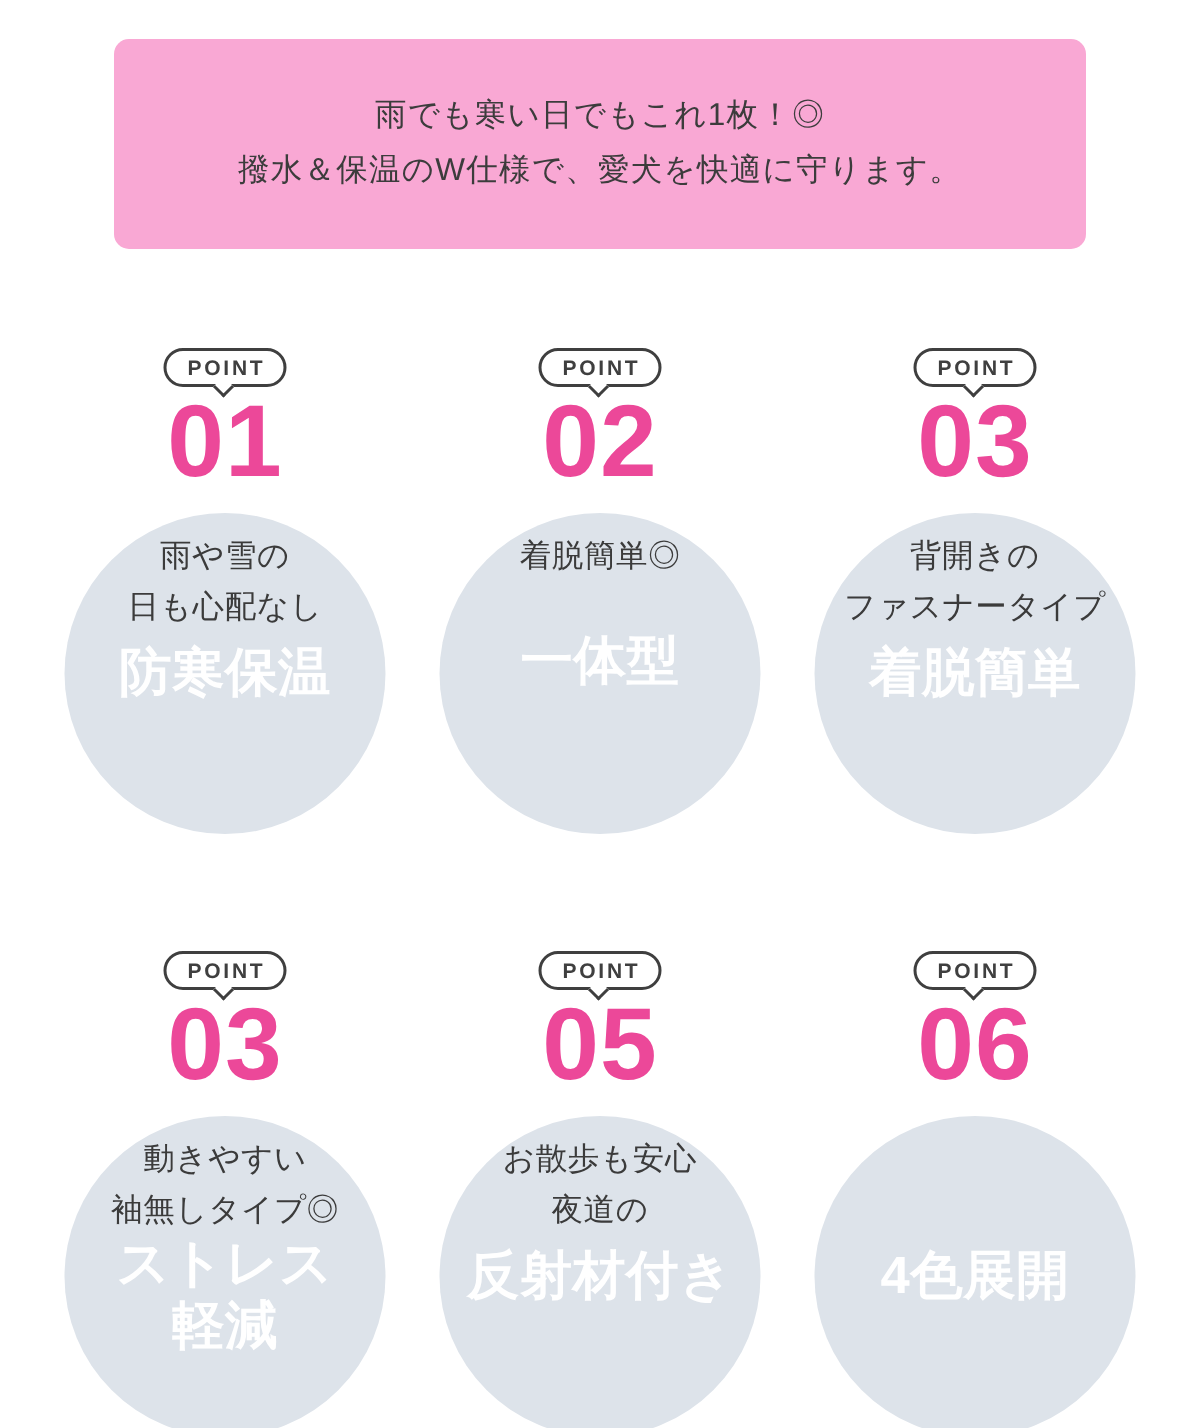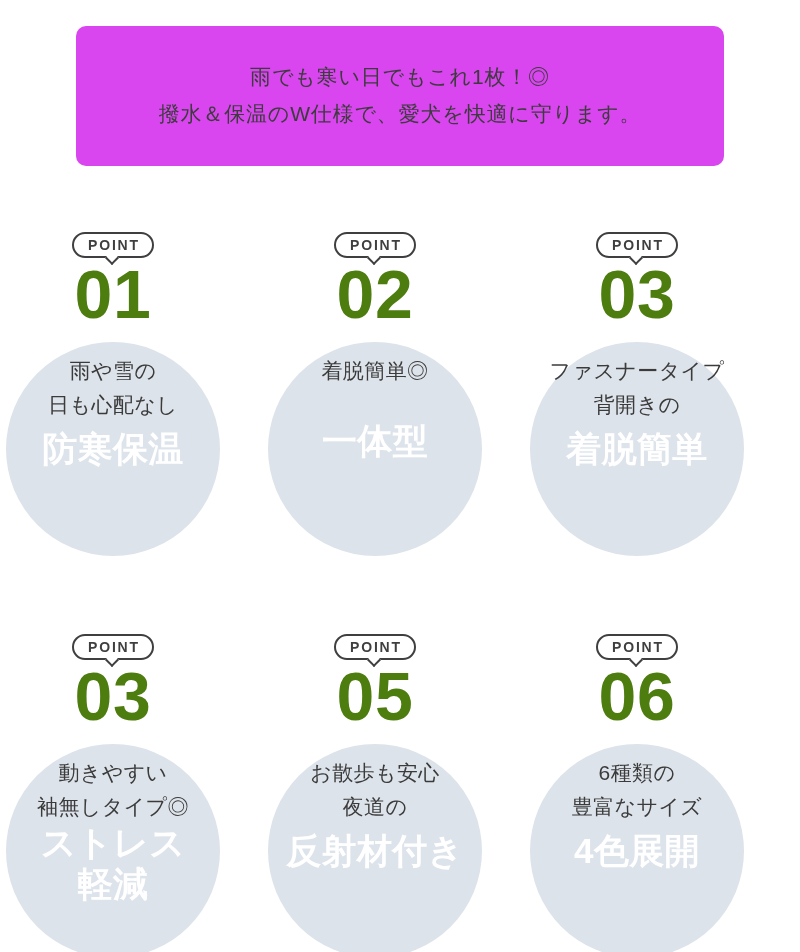--- a/index.html
+++ b/index.html
@@ -16,21 +16,21 @@
     overflow: hidden;
   }
 
   
   .banner {
     position: absolute;
     left: 76px;
     top: 26px;
     width: 648px;
     height: 140px;
-    background: #d946ef;
+    background: #f9a8d4;
     border-radius: 10px;
     display: flex;
     flex-direction: column;
     align-items: center;
     justify-content: center;
   }
   .banner-line {
     font-size: 21px;
     line-height: 1.75;
     letter-spacing: 0.04em;
@@ -44,21 +44,22 @@
     position: absolute;
     left: 0;
     top: 232px;
     width: 800px;
     display: flex;
     flex-direction: column;
     row-gap: 122px;
   }
   .row {
     display: flex;
-    column-gap: 36px;
+    justify-content: center;
+    column-gap: 24px;
   }
   .point {
     position: relative;
     width: 226px;
     height: 280px;
   }
 
   
   .circle {
     position: absolute;
@@ -114,21 +115,21 @@
   .num {
     position: absolute;
     left: 0;
     top: 28px;
     width: 100%;
     text-align: center;
     font-size: 68px;
     font-weight: bold;
     line-height: 1;
     letter-spacing: 0.01em;
-    color: #4d7c0f;
+    color: #ec4899;
     z-index: 3;
   }
 
   
   .caption {
     position: absolute;
     left: 0;
     top: 122px;
     width: 100%;
     text-align: center;
@@ -205,22 +206,22 @@
       </div>
     </div>
 
     <div class="point">
       <div class="circle"></div>
       <div class="tag">
         <span>POINT</span>
       </div>
       <div class="num">03</div>
       <div class="caption">
+        <div>背開きの</div>
         <div>ファスナータイプ</div>
-        <div>背開きの</div>
       </div>
       <div class="headline one-line">
         <div>着脱簡単</div>
       </div>
     </div>
 
   </div>
 
   <div class="row">
 
@@ -254,24 +255,20 @@
         <div>反射材付き</div>
       </div>
     </div>
 
     <div class="point">
       <div class="circle"></div>
       <div class="tag">
         <span>POINT</span>
       </div>
       <div class="num">06</div>
-      <div class="caption">
-        <div>6種類の</div>
-        <div>豊富なサイズ</div>
-      </div>
       <div class="headline one-line">
         <div>4色展開</div>
       </div>
     </div>
 
   </div>
 
 </div>
 
 </body></html>

